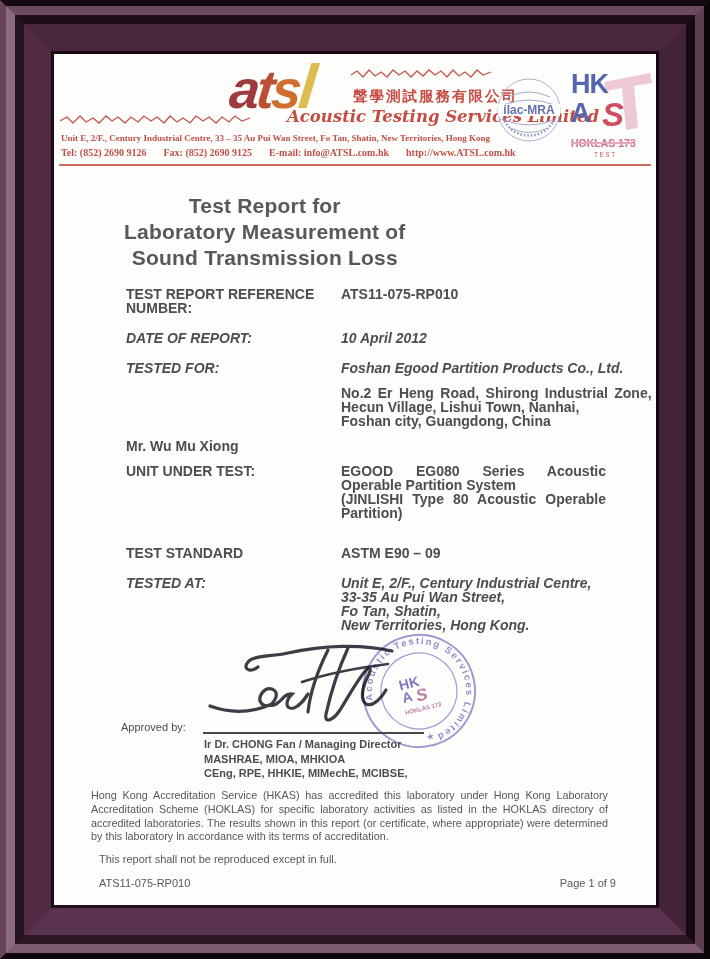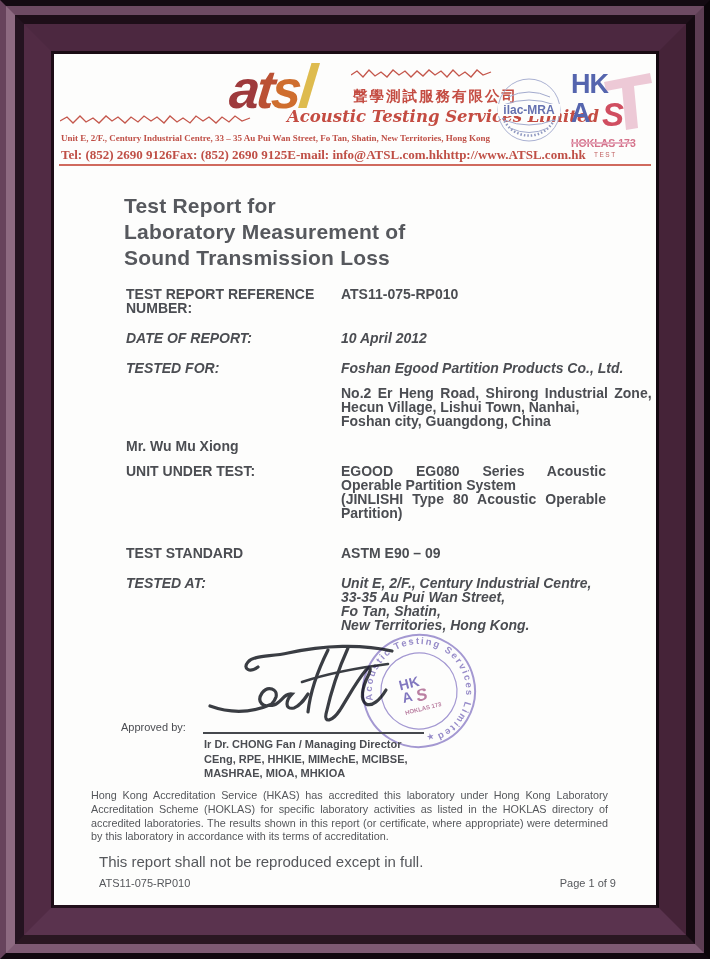--- a/index.html
+++ b/index.html
@@ -30,30 +30,30 @@
   .atsl .l-s { color: #cf6e2e; } .atsl .l-l { color: #debb4e; font-size: 62px; }
   .cn-name    { left: 299px; top: 33px; color: #c44c42; font-weight: bold;
                 font-size: 14.5px; letter-spacing: 2px; white-space: nowrap; }
   .en-name    { left: 233px; top: 53px; color: #c44c42; font-weight: bold;
                 font-style: italic; font-family: "DejaVu Serif", serif;
                 font-size: 16.5px; white-space: nowrap; }
   .addr1      { left: 7px; top: 79px; color: #bf4f46; font-weight: bold;
                 font-family: "Liberation Serif", serif; font-size: 9px;
                 white-space: nowrap; }
   .contact    { left: 7px; top: 93px; color: #bf4f46; font-weight: bold;
-                font-family: "Liberation Serif", serif; font-size: 13px;
-                display: flex; white-space: nowrap; }
+                font-family: "Liberation Serif", serif; font-size: 10px;
+                display: flex; gap: 17px; white-space: nowrap; }
   .hrule      { left: 5px; top: 110px; width: 592px; height: 2px;
                 background: #d06a5e; }
   .ilac       { left: 441px; top: 22px; }
   .hkas       { left: 516px; top: 12px; }
 
   
   .title { left: 70px; top: 139px; font-size: 21px; font-weight: bold;
-           color: #56585d; line-height: 26px; letter-spacing: 0.2px; }
+           color: #56585d; line-height: 26px; letter-spacing: 0.2px; text-align: center; }
 
   
   .fields { left: 72px; top: 233px; width: 480px; font-size: 14px;
             font-weight: bold; color: #4b4d52; line-height: 14px; }
   .row  { display: flex; align-items: flex-start; }
   .lbl  { width: 215px; flex: 0 0 215px; }
   .val  { flex: 1; }
   .nw   { white-space: nowrap; }
   .just { text-align: justify; }
   .stretch { word-spacing: 2.5px; white-space: nowrap; }
@@ -64,21 +64,21 @@
   .approved-lbl { left: 67px; top: 667px; font-size: 11px; }
   .sig    { left: 142px; top: 588px; }
   .sigline{ left: 149px; top: 678px; width: 221px; height: 2px; background: #45484d; }
   .signame{ left: 150px; top: 683px; font-size: 11px; font-weight: bold;
             line-height: 14.5px; color: #4b4d52; }
   .stamp  { left: 305px; top: 577px; mix-blend-mode: multiply; opacity: .9; }
 
   
   .accr  { left: 37px; top: 735px; width: 517px; font-size: 10.8px;
            line-height: 13.8px; text-align: justify; color: #55575b; }
-  .repro { left: 45px; top: 799px; font-size: 15px; color: #55575b; }
+  .repro { left: 45px; top: 799px; font-size: 11px; color: #55575b; }
   .refrow{ left: 45px; top: 823px; width: 517px; display: flex;
            justify-content: space-between; font-size: 11px; color: #55575b; }
 </style>
 </head>
 <body>
 
 <div class="f1 f">
  <div class="f2 f">
   <div class="f3 f">
    <div class="f4 f">
@@ -214,22 +214,22 @@
             <text x="56" y="70" font-size="17" font-style="italic" font-weight="bold" fill="#b5739a">S</text>
             <text x="60" y="80" text-anchor="middle" font-size="6" font-weight="bold" fill="#b5739a">HOKLAS 173</text>
           </g>
         </svg>
       </div>
 
       <div class="abs approved-lbl">Approved by:</div>
       <div class="abs sigline"></div>
       <div class="abs signame">
         <div>Ir Dr. CHONG Fan / Managing Director</div>
+        <div>MASHRAE, MIOA, MHKIOA</div>
         <div>CEng, RPE, HHKIE, MIMechE, MCIBSE,</div>
-        <div>MASHRAE, MIOA, MHKIOA</div>
       </div>
 
       <div class="abs accr">Hong Kong Accreditation Service (HKAS) has accredited this laboratory under Hong Kong Laboratory Accreditation Scheme (HOKLAS) for specific laboratory activities as listed in the HOKLAS directory of accredited laboratories. The results shown in this report (or certificate, where appropriate) were determined by this laboratory in accordance with its terms of accreditation.</div>
       <div class="abs repro">This report shall not be reproduced except in full.</div>
       <div class="abs refrow">
         <span>ATS11-075-RP010</span>
         <span>Page 1 of 9</span>
       </div>
 
      </div>

